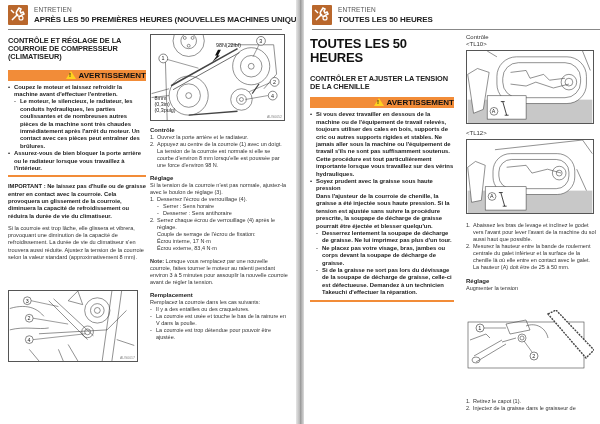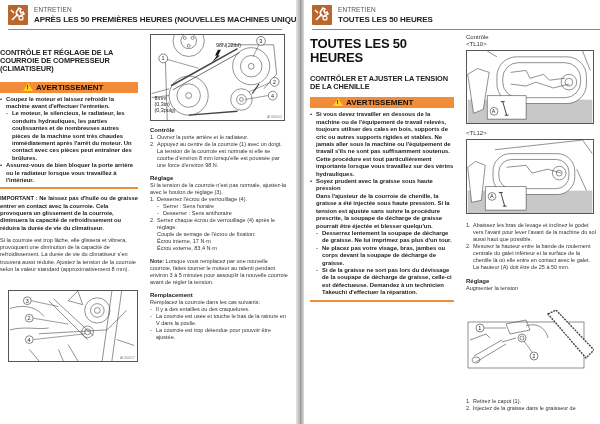--- a/index.html
+++ b/index.html
@@ -18,22 +18,22 @@
   .hdr-icon svg { width: 20px; height: 20px; display: block; }
   .hdr-kicker { position: absolute; left: 26px; top: 1px; font-size: 6.5px; color: #555; letter-spacing: .1px; }
   .hdr-title { position: absolute; left: 26px; top: 10px; font-size: 8px; font-weight: bold; color: #222;
                letter-spacing: -.1px; white-space: nowrap; }
   .hdr-rule { position: absolute; left: 0; right: 0; top: 24px; height: 1px; background: #888; }
 
   .col { position: absolute; font-size: 5.6px; line-height: 7.2px; color: #333; }
   .sec-title { font-weight: bold; font-size: 7.4px; line-height: 8.2px; color: #222; letter-spacing: -.1px; }
   .big-title { font-weight: bold; font-size: 13px; line-height: 14px; color: #111; letter-spacing: -.2px; }
 
-  .warn-bar { background: #f28c38; color: #111; font-weight: bold; font-size: 8px; text-align: left;
-              height: 11px; line-height: 11px; margin: 0 0 3px 0; position: relative; padding-left: 23px; }
+  .warn-bar { background: #f28c38; color: #111; font-weight: bold; font-size: 8px; text-align: right;
+              height: 11px; line-height: 11px; margin: 0 0 3px 0; position: relative; }
   .warn-bar .tri { display: inline-block; width: 0; height: 0; border-left: 5px solid transparent;
                    border-right: 5px solid transparent; border-bottom: 8px solid #ffd21f; vertical-align: -1px;
                    margin-right: 3px; position: relative; }
   .warn-bar .tri::after { content: "!"; position: absolute; left: -1.5px; top: 1px; font-size: 6px; color: #111; line-height: 7px; }
   .warn-body { font-weight: bold; font-size: 5.9px; line-height: 7.4px; color: #222; }
   .warn-end { height: 2px; background: #f28c38; margin-top: 3px; }
   .bul { position: relative; padding-left: 6px; }
   .bul::before { content: "•"; position: absolute; left: 0; top: 0; }
   .sub { position: relative; padding-left: 12px; }
   .sub::before { content: "-"; position: absolute; left: 6px; top: 0; }
@@ -65,21 +65,21 @@
           <path d="M4 15 L10 9 M9 6 a3 3 0 1 0 5 4 l2 -1 -1 -2 -2 1 -1 -2 1 -2 -2 -1z" stroke="#fff" stroke-width="1.6" fill="none"></path>
           <circle cx="13" cy="13" r="2" fill="none" stroke="#fff" stroke-width="1.2"></circle>
           <path d="M3 5 l3 3" stroke="#fff" stroke-width="1.4"></path>
         </svg>
     </div>
     <div class="hdr-kicker">ENTRETIEN</div>
     <div class="hdr-title">APRÈS LES 50 PREMIÈRES HEURES (NOUVELLES MACHINES UNIQUEMENT)</div>
     <div class="hdr-rule"></div>
   </div>
 
-  <div class="col" style="left:0; top:37px; width:138px;margin-top:12px;">
+  <div class="col" style="left:8px; top:37px; width:138px;">
     <div class="sec-title">CONTRÔLE ET RÉGLAGE DE LA COURROIE DE COMPRESSEUR (CLIMATISEUR)</div>
     <div style="height:8px"></div>
     <div>
       <div class="warn-bar"><span class="tri"></span><span>AVERTISSEMENT</span></div>
       <div class="warn-body">
         <div class="bul">Coupez le moteur et laissez refroidir la machine avant d'effectuer l'entretien.</div>
         <div class="sub">Le moteur, le silencieux, le radiateur, les conduits hydrauliques, les parties coulissantes et de nombreuses autres pièces de la machine sont très chaudes immédiatement après l'arrêt du moteur. Un contact avec ces pièces peut entraîner des brûlures.</div>
         <div class="bul">Assurez-vous de bien bloquer la porte arrière ou le radiateur lorsque vous travaillez à l'intérieur.</div>
       </div>
       <div class="warn-end"></div>

